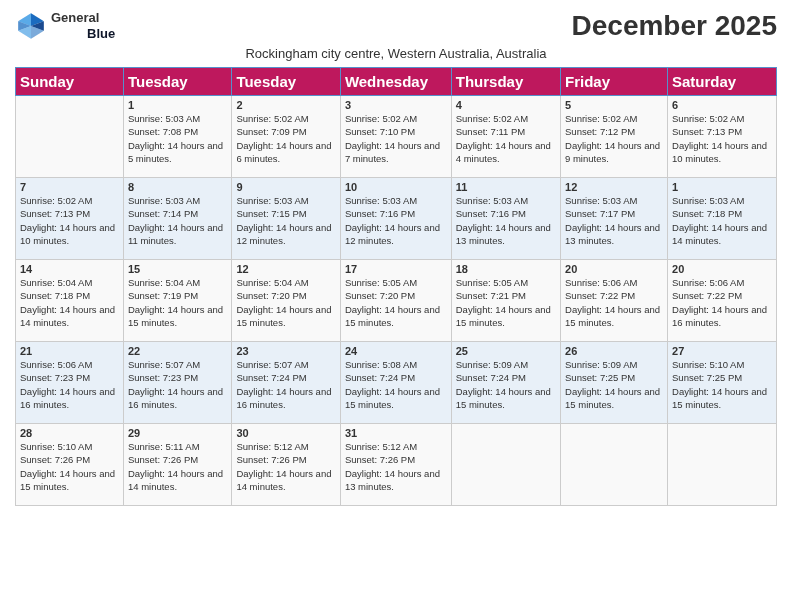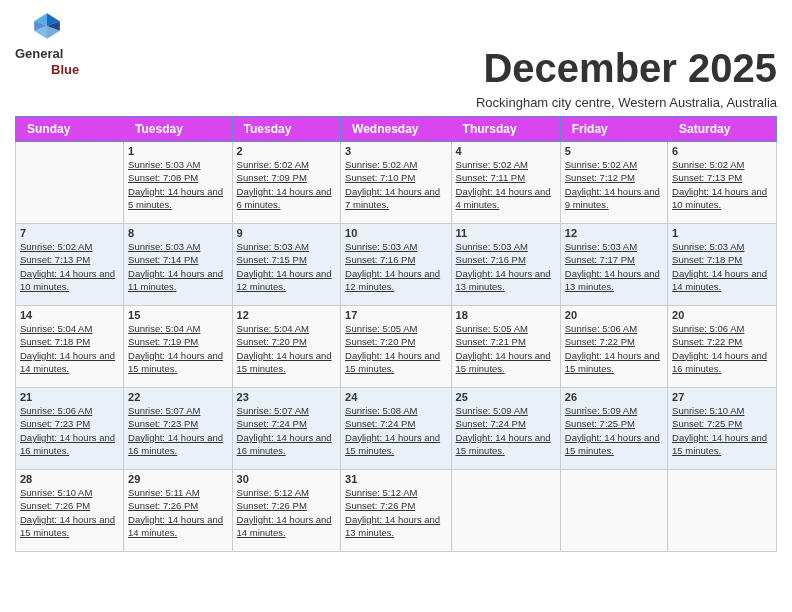--- a/index.html
+++ b/index.html
@@ -18,59 +18,57 @@
     .header {
       display: flex;
       justify-content: space-between;
       align-items: flex-start;
       margin-bottom: 4px;
     }
     .logo {
       display: flex;
       align-items: center;
       gap: 4px;
-      flex-direction: column;
     }
     .logo-text {
       font-size: 13px;
       font-weight: bold;
       color: #333;
       line-height: 1.2;
     }
-    .logo-blue { color: #7f1d1d; padding-left: 36px; }
+    .logo-blue { color: #0f172a; padding-left: 36px; }
     .logo-icon {
       width: 32px;
       height: 32px;
     }
     .title-section {
       text-align: right;
     }
     .month-title {
-      font-size: 40px;
-      font-weight: bold;
-      color: #333;
-      margin-top: 36px;
+      font-size: 28px;
+      font-weight: bold;
+      color: #333;
     }
     .subtitle {
       font-size: 13px;
       color: #333;
-      text-align: right;
+      text-align: center;
       margin-bottom: 6px;
     }
     .calendar {
       width: 100%;
       border-collapse: collapse;
       border: 1px solid #ccc;
     }
     .calendar th {
-      background: #d946ef;
+      background: #be185d;
       color: white;
-      font-size: 12px;
-      font-weight: bold;
-      padding: 5px 11px;
+      font-size: 15px;
+      font-weight: bold;
+      padding: 5px 4px;
       text-align: left;
       border: 1px solid #5590cc;
     }
     .calendar td {
       width: 113px;
       vertical-align: top;
       padding: 3px 4px;
       border: 1px solid #ccc;
       font-size: 9.5px;
       color: #333;
@@ -84,21 +82,20 @@
     }
     .day-num {
       font-weight: bold;
       font-size: 11px;
       display: block;
       margin-bottom: 1px;
     }
     .day-info {
       line-height: 1.4;
       font-size: 9.5px;
-      text-decoration: underline;
     }
     .empty-cell {
       background: #f9f9f9 !important;
     }
   </style>
 </head>
 <body>
 
 <div class="page">
   <div class="header">

